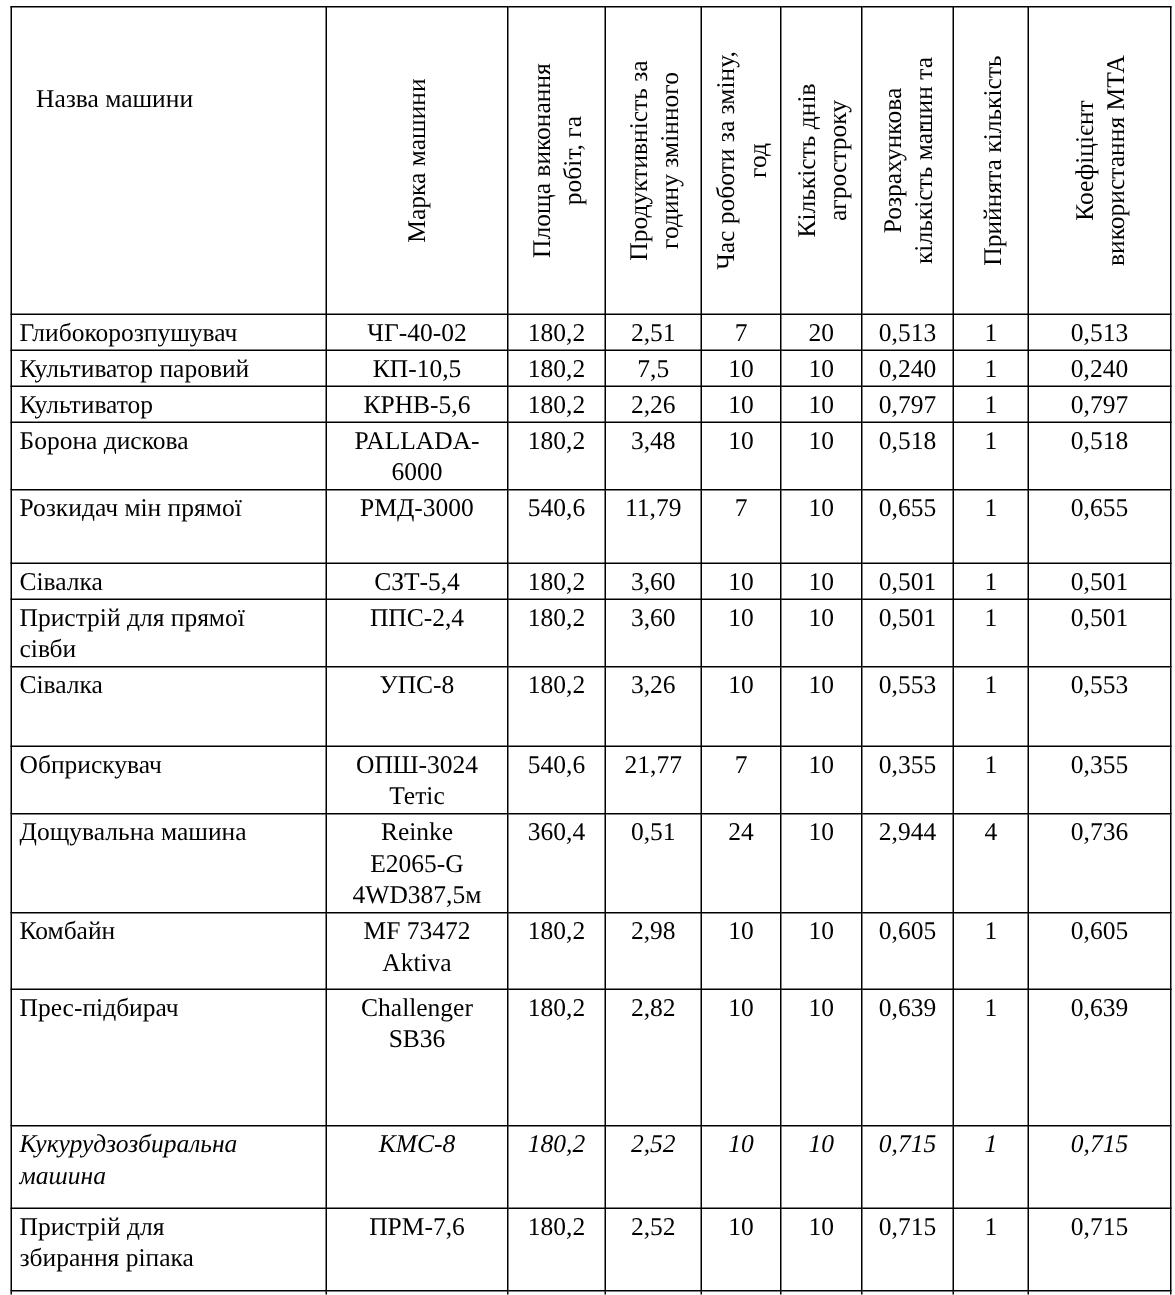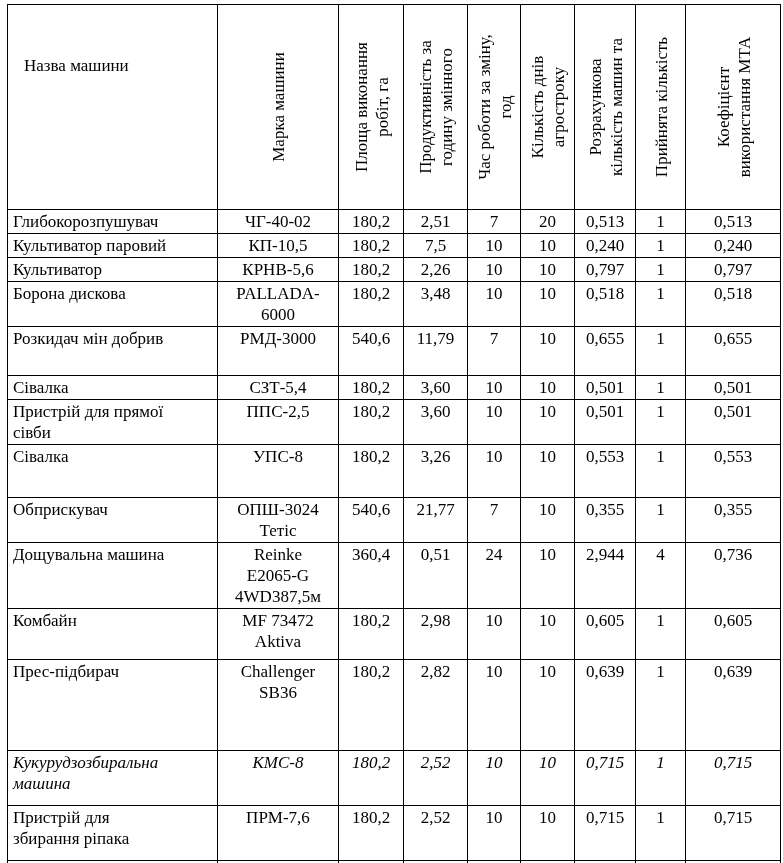--- a/index.html
+++ b/index.html
@@ -157,21 +157,21 @@
 6000</td>
           <td class="c-center">180,2</td>
           <td class="c-center">3,48</td>
           <td class="c-center">10</td>
           <td class="c-center">10</td>
           <td class="c-center">0,518</td>
           <td class="c-center">1</td>
           <td class="c-center">0,518</td>
         </tr>
         <tr>
-          <td class="c-name">Розкидач мін добрив</td>
+          <td class="c-name">Розкидач мін прямої</td>
           <td class="c-center">РМД-3000</td>
           <td class="c-center">540,6</td>
           <td class="c-center">11,79</td>
           <td class="c-center">7</td>
           <td class="c-center">10</td>
           <td class="c-center">0,655</td>
           <td class="c-center">1</td>
           <td class="c-center">0,655</td>
         </tr>
         <tr>
@@ -181,21 +181,21 @@
           <td class="c-center">3,60</td>
           <td class="c-center">10</td>
           <td class="c-center">10</td>
           <td class="c-center">0,501</td>
           <td class="c-center">1</td>
           <td class="c-center">0,501</td>
         </tr>
         <tr>
           <td class="c-name">Пристрій для прямої
 сівби</td>
-          <td class="c-center">ППС-2,5</td>
+          <td class="c-center">ППС-2,4</td>
           <td class="c-center">180,2</td>
           <td class="c-center">3,60</td>
           <td class="c-center">10</td>
           <td class="c-center">10</td>
           <td class="c-center">0,501</td>
           <td class="c-center">1</td>
           <td class="c-center">0,501</td>
         </tr>
         <tr>
           <td class="c-name">Сівалка</td>

